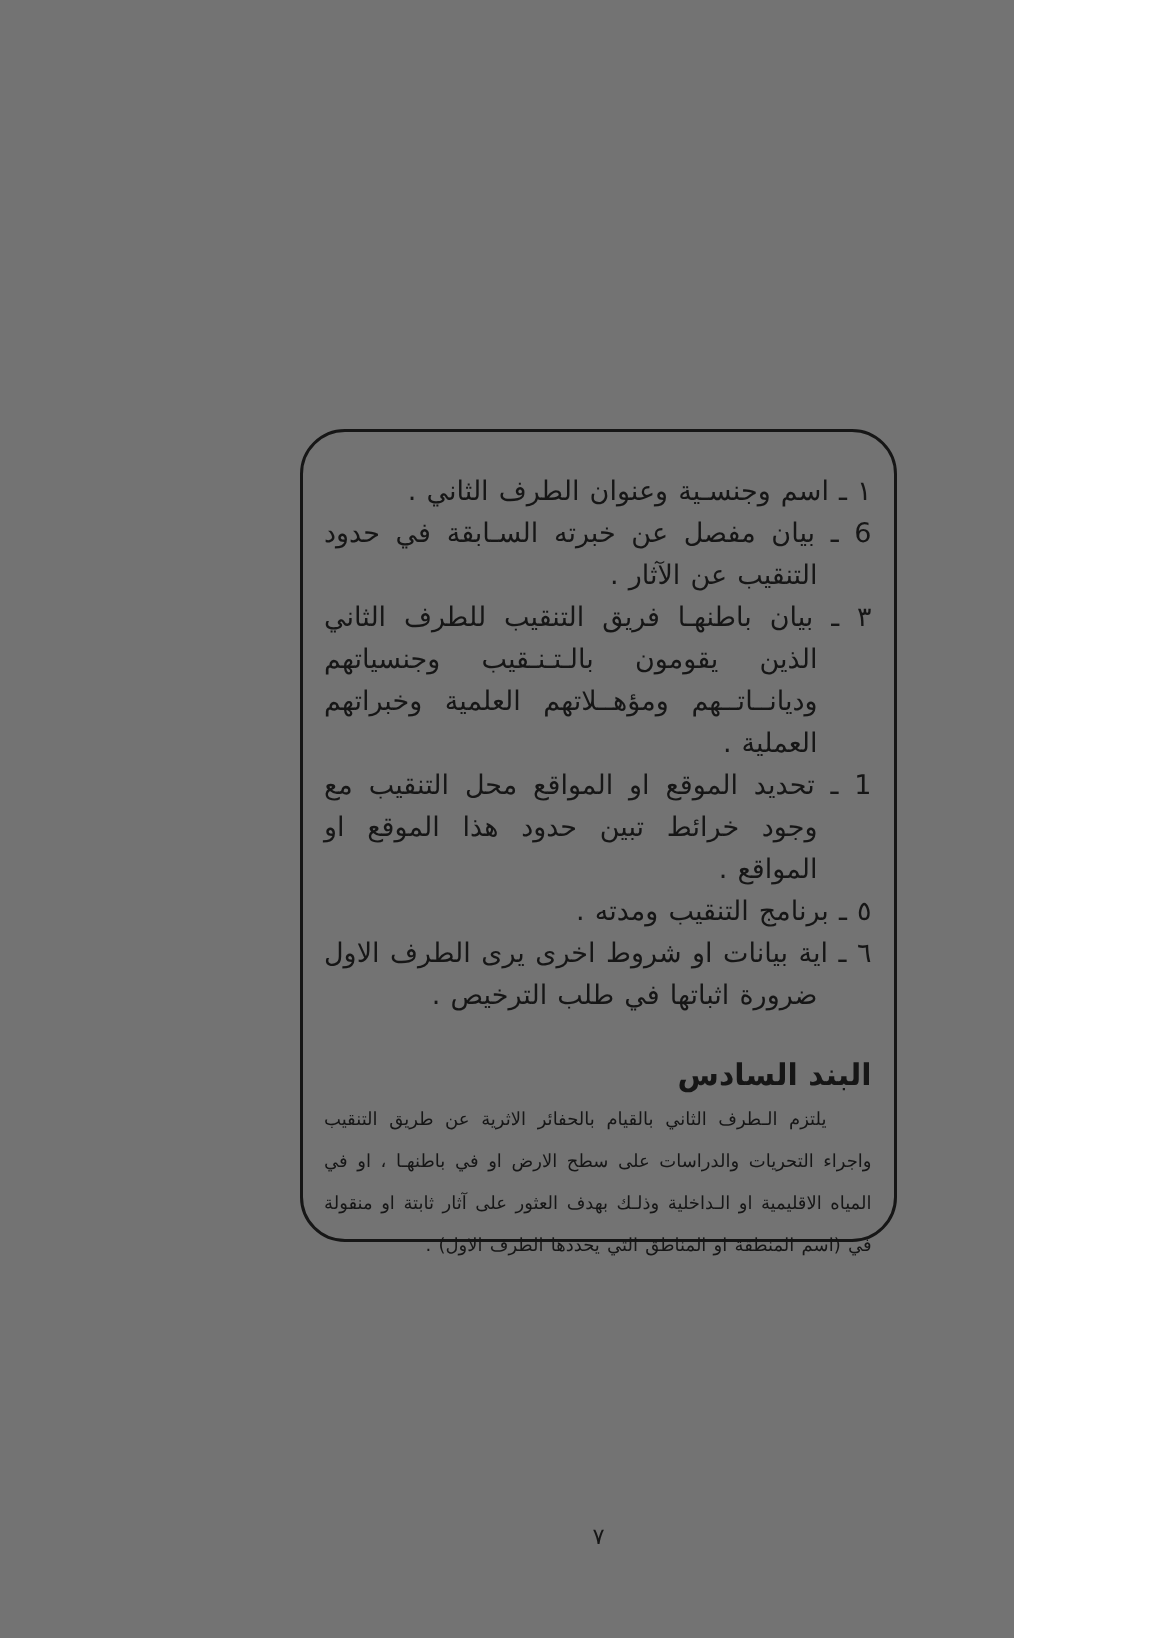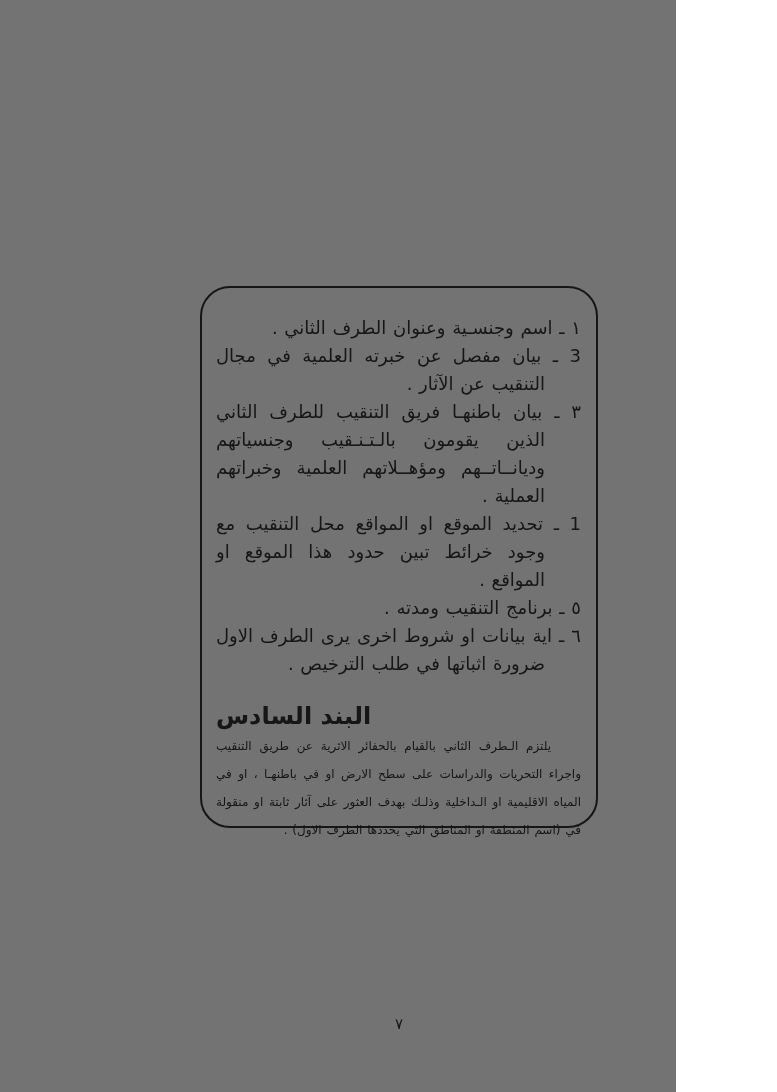--- a/index.html
+++ b/index.html
@@ -39,23 +39,23 @@
     line-height: 28px;
     padding-right: 36px;
     text-indent: -36px;
     word-spacing: 1px;
   }
   .item .marker {
     white-space: nowrap;
   }
   .heading {
     direction: rtl;
-    text-align: left;
+    text-align: right;
     font-weight: bold;
-    font-size: 24px;
+    font-size: 20px;
     line-height: 28px;
     margin-top: 24px;
     margin-bottom: 2px;
   }
   .para {
     direction: rtl;
     unicode-bidi: embed;
     text-align: justify;
     text-indent: 30px;
     font-size: 12px;
@@ -80,22 +80,22 @@
   <div class="frame">
 
     <div class="list">
 
       <div class="item">
         <span class="marker">١ ـ</span>
         <span>اسم وجنسـية وعنوان الطرف الثاني .</span>
       </div>
 
       <div class="item">
-        <span class="marker">3 ـ</span>
-        <span>بيان مفصل عن خبرته العلمية في مجال التنقيب عن الآثار .</span>
+        <span class="marker">6 ـ</span>
+        <span>بيان مفصل عن خبرته السـابقة في حدود التنقيب عن الآثار .</span>
       </div>
 
       <div class="item">
         <span class="marker">٣ ـ</span>
         <span>بيان باطنهـا فريق التنقيب للطرف الثاني الذين يقومون بالـتـنـقيب وجنسياتهم وديانــاتــهم ومؤهــلاتهم العلمية وخبراتهم العملية .</span>
       </div>
 
       <div class="item">
         <span class="marker">1 ـ</span>
         <span>تحديد الموقع او المواقع محل التنقيب مع وجود خرائط تبين حدود هذا الموقع او المواقع .</span>

